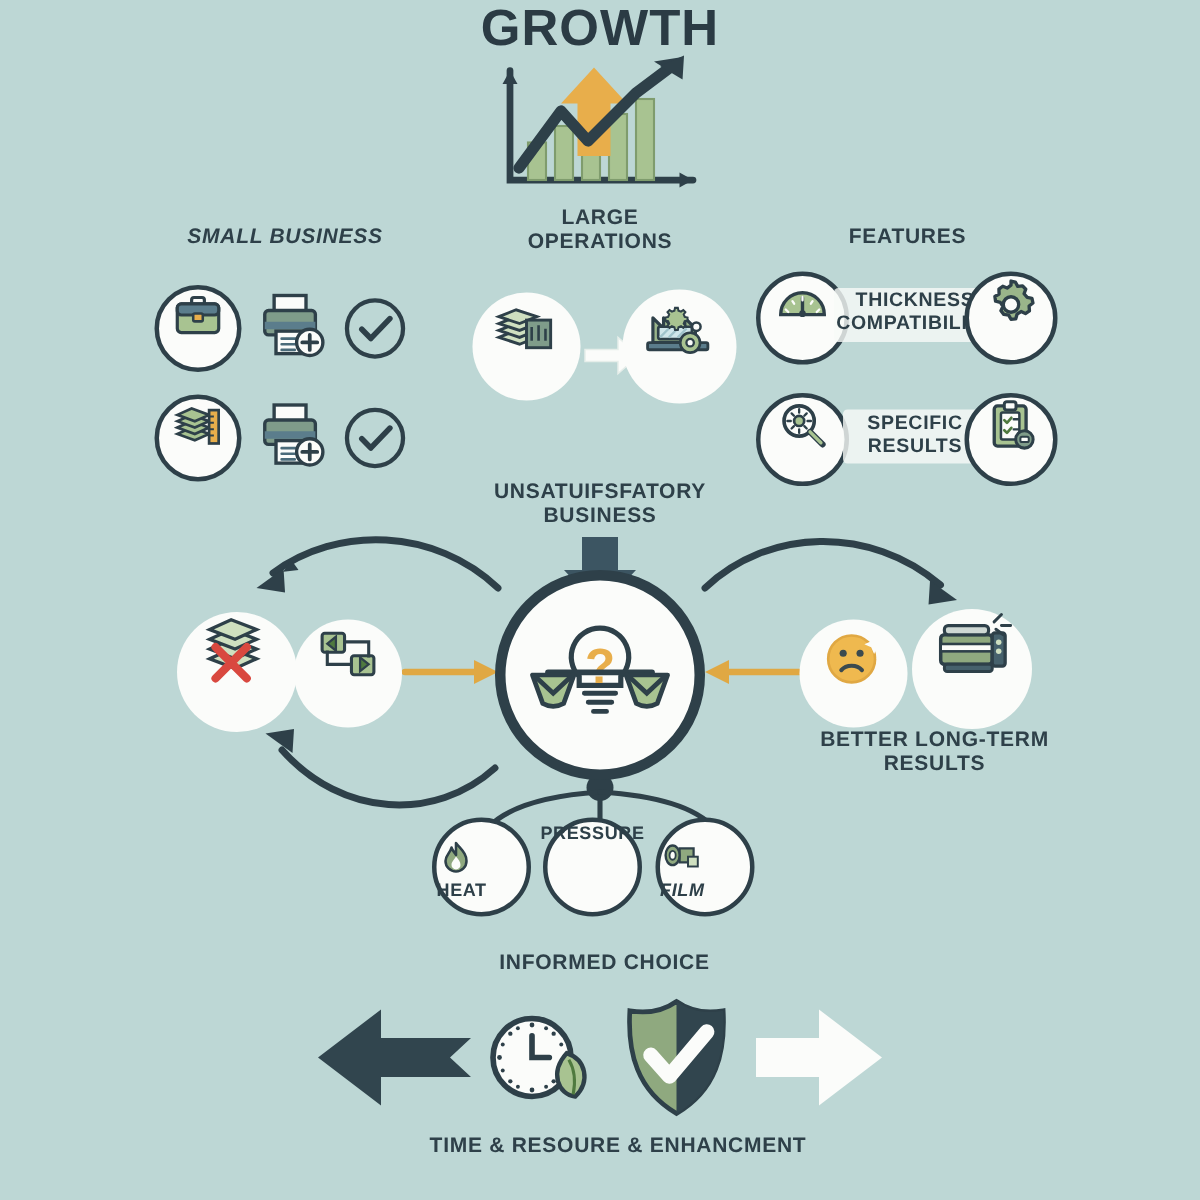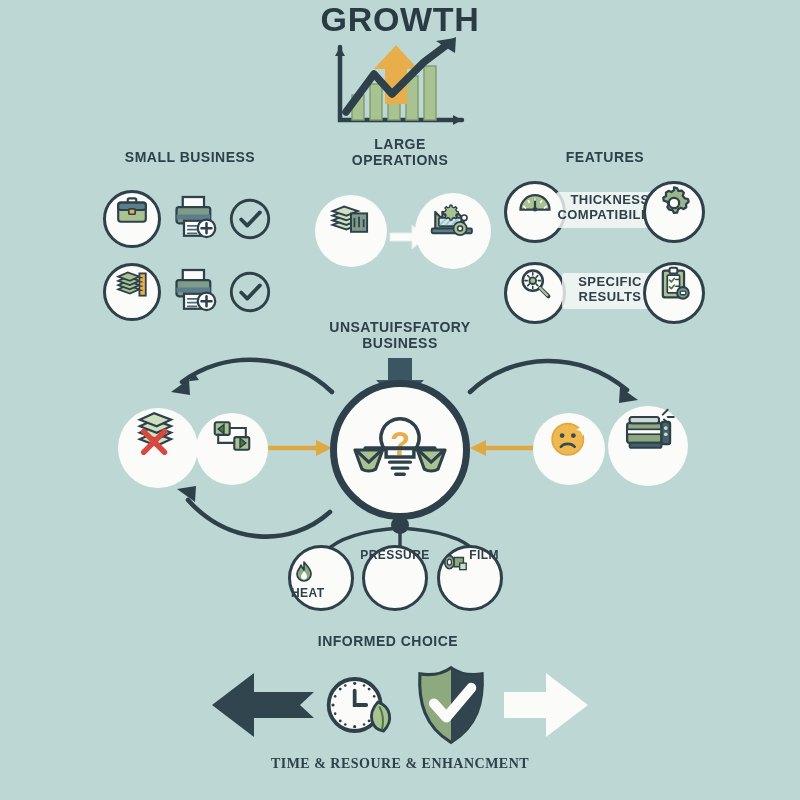--- a/index.html
+++ b/index.html
@@ -85,21 +85,21 @@
     <rect x="406" y="76" width="12" height="44" fill="#a8c391" stroke="#7f9c6d" stroke-width="1.4"></rect>
     <rect x="424" y="66" width="12" height="54" fill="#a8c391" stroke="#7f9c6d" stroke-width="1.4"></rect>
 
     <path d="M396 45 l22 24 h-11 v35 h-22 v-35 h-11 z" fill="#e8ae4b"></path>
 
     <path d="M346 112 L374 74 L392 94 L424 62 L448 44" fill="none" stroke="#2e4049" stroke-width="7.5" stroke-linejoin="round" stroke-linecap="round"></path>
     <path d="M455 38 l-19 3 8 5 -4 8 z" fill="#2e4049"></path>
     <path d="M440 44 l16 -7 -1 16 z" fill="#2e4049"></path>
   </svg>
 
-  <div class="lbl md" style="left:95px;top:150px;width:190px;">SMALL BUSINESS</div>
+  <div class="lbl md" style="left:95px;top:150px;width:190px;font-style:italic;">SMALL BUSINESS</div>
   <div class="lbl md" style="left:320px;top:137px;width:160px;">LARGE
 OPERATIONS</div>
   <div class="lbl md" style="left:505px;top:150px;width:200px;">FEATURES</div>
 
   <div class="chip ring" style="left:103px;top:190px;width:58px;height:58px;">
     <svg width="34" height="34" viewBox="0 0 32 32">
       <rect x="12" y="5" width="8" height="5" rx="1.5" fill="none" stroke="#2e4049" stroke-width="2"></rect>
       <rect x="3" y="9" width="26" height="18" rx="2.5" fill="#a8c391" stroke="#2e4049" stroke-width="2"></rect>
       <rect x="3" y="9" width="26" height="7" rx="2.5" fill="#5b7d8c" stroke="#2e4049" stroke-width="2"></rect>
       <rect x="13" y="15" width="6" height="5" rx="1" fill="#e8ae4b" stroke="#2e4049" stroke-width="1.6"></rect>
@@ -331,48 +331,50 @@
       <rect x="5" y="19" width="28" height="4" fill="#fbfcfa" stroke="#2e4049" stroke-width="1.4"></rect>
       <rect x="33" y="13" width="7" height="18" rx="1.5" fill="#46616c" stroke="#2e4049" stroke-width="1.8"></rect>
       <circle cx="36.5" cy="18" r="1.5" fill="#cfe0c0"></circle>
       <circle cx="36.5" cy="23" r="1.5" fill="#cfe0c0"></circle>
       <rect x="7" y="9" width="24" height="5" rx="2" fill="#cfd9d4" stroke="#2e4049" stroke-width="1.7"></rect>
       <rect x="7" y="30" width="26" height="4" rx="1.5" fill="#46616c" stroke="#2e4049" stroke-width="1.6"></rect>
       <path d="M34 7 l4 -4M38 9 h5M35 11 l4 3" stroke="#2e4049" stroke-width="1.6" stroke-linecap="round"></path>
     </svg>
   </div>
 
+  <div class="lbl md" style="left:528px;top:485px;width:190px;">BETTER LONG-TERM
+RESULTS</div>
 
   <div class="chip ring" style="left:288px;top:545px;width:66px;height:66px;flex-direction:column;">
     <svg width="26" height="26" viewBox="0 0 26 26" style="margin-top:4px;">
       <path d="M13 2 c4 5 7 7 7 12 a7 7 0 0 1 -14 0 c0-4 3-5 4-9 c1 3 2 3 3 5 c0-3 0-5 0-8z" fill="#8fa97f" stroke="#2e4049" stroke-width="1.7" stroke-linejoin="round"></path>
       <path d="M13 11 c1.8 2.4 3 3.4 3 5.6 a3 3 0 0 1 -6 0 c0-2 1.5-3 3-5.6z" fill="#fbfcfa"></path>
     </svg>
     <div class="lbl sm" style="position:static;width:auto;font-size:12px;margin-top:1px;">HEAT</div>
   </div>
 
   <div class="chip ring" style="left:362px;top:545px;width:66px;height:66px;flex-direction:row;">
     <svg width="26" height="26" viewBox="0 0 26 26" style="margin-top:4px;">
       <path d="M13 3 c5 0 9 4 9 8.5 S18 21 13 21 S4 16 4 11.5 S8 3 13 3z" fill="#8fa97f" stroke="#2e4049" stroke-width="1.7"></path>
       <path d="M8 8c2 1 2 3 1 4M13 6v5M17 8c-2 1-2 3-1 4M10 15c2-1 4-1 6 0M9 11c1 1 2 1 3 0" fill="none" stroke="#3d5a39" stroke-width="1.2" stroke-linecap="round"></path>
     </svg>
     <div class="lbl sm" style="position:static;width:auto;font-size:12px;margin-top:1px;">PRESSURE</div>
   </div>
 
-  <div class="chip ring" style="left:437px;top:545px;width:66px;height:66px;flex-direction:row;">
+  <div class="chip ring" style="left:437px;top:545px;width:66px;height:66px;flex-direction:column;font-style:italic;">
     <svg width="28" height="26" viewBox="0 0 30 26" style="margin-top:4px;">
       <path d="M14 5 h10 v10 h-10z" fill="#8fa97f" stroke="#2e4049" stroke-width="1.6"></path>
       <rect x="20" y="11" width="7" height="7" fill="#cfe0c0" stroke="#2e4049" stroke-width="1.4"></rect>
       <ellipse cx="9" cy="10" rx="5" ry="7" fill="#8fa97f" stroke="#2e4049" stroke-width="1.7"></ellipse>
       <ellipse cx="9" cy="10" rx="2.2" ry="3.2" fill="#fbfcfa" stroke="#2e4049" stroke-width="1.3"></ellipse>
     </svg>
     <div class="lbl sm" style="position:static;width:auto;font-size:12px;margin-top:1px;">FILM</div>
   </div>
 
-  <div class="lbl md" style="left:288px;top:634px;width:200px;">INFORMED CHOICE</div>
+  <div class="lbl md" style="left:303px;top:634px;width:200px;">INFORMED CHOICE</div>
 
   <svg class="overlay" viewBox="0 0 800 800">
 
     <g>
       <path d="M212 705 l42 -32 v19 h60 l-14 13 14 13 h-60 v19 z" fill="#31454e"></path>
     </g>
 
     <g>
       <path d="M588 705 l-42 -32 v19 h-42 v26 h42 v19 z" fill="#fbfcfa"></path>
     </g>
@@ -406,15 +408,15 @@
   </div>
 
   <div class="chip plain" style="left:410px;top:663px;width:82px;height:84px;background:transparent;">
     <svg width="82" height="84" viewBox="0 0 52 54">
       <path d="M26 3 c7 5 14 5 20 4 c1 18 -3 34 -20 44 C9 41 5 25 6 7 c6 1 13 1 20 -4z" fill="#8fa97f" stroke="#2e4049" stroke-width="2"></path>
       <path d="M26 3 c7 5 14 5 20 4 c1 18 -3 34 -20 44 z" fill="#31454e"></path>
       <path d="M15 26 l8 9 16 -19" fill="none" stroke="#fbfcfa" stroke-width="6.5" stroke-linecap="round" stroke-linejoin="round"></path>
     </svg>
   </div>
 
-  <div class="lbl md" style="left:200px;top:756px;width:400px;font-family:Liberation Serif, serif;">TIME &amp; RESOURE &amp; ENHANCMENT</div>
+  <div class="lbl md" style="left:212px;top:756px;width:400px;">TIME &amp; RESOURE &amp; ENHANCMENT</div>
 
 </div>
 
 </body></html>

